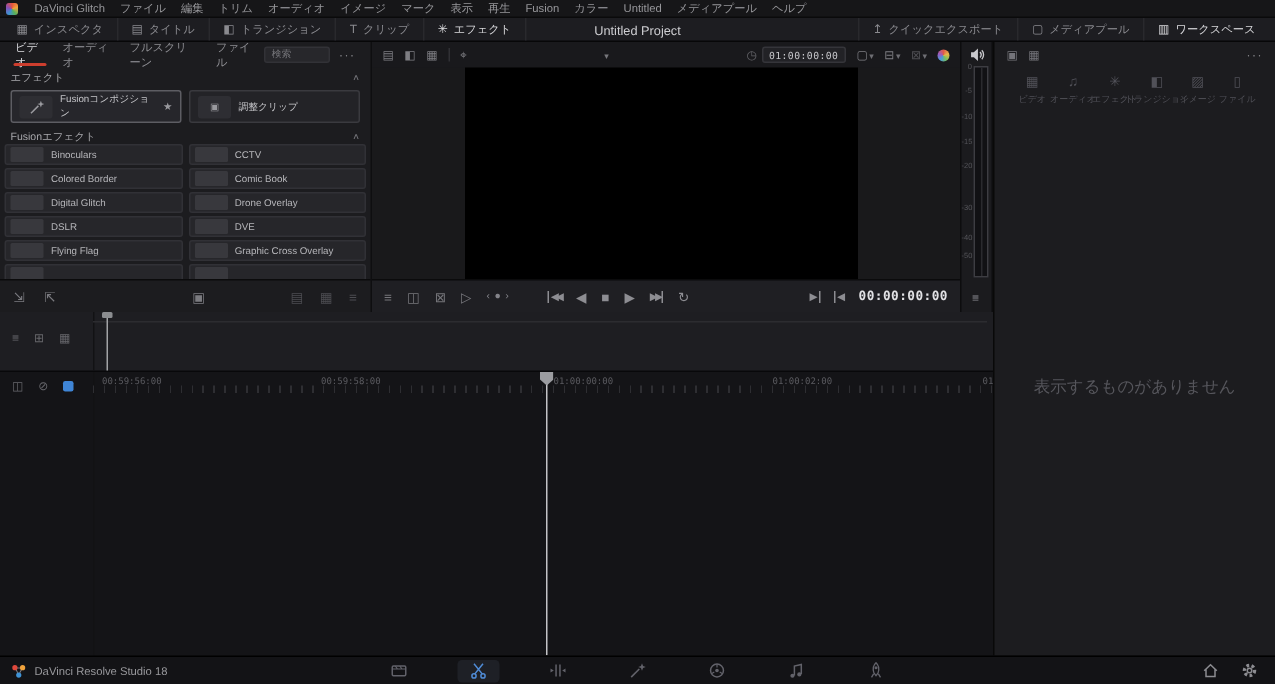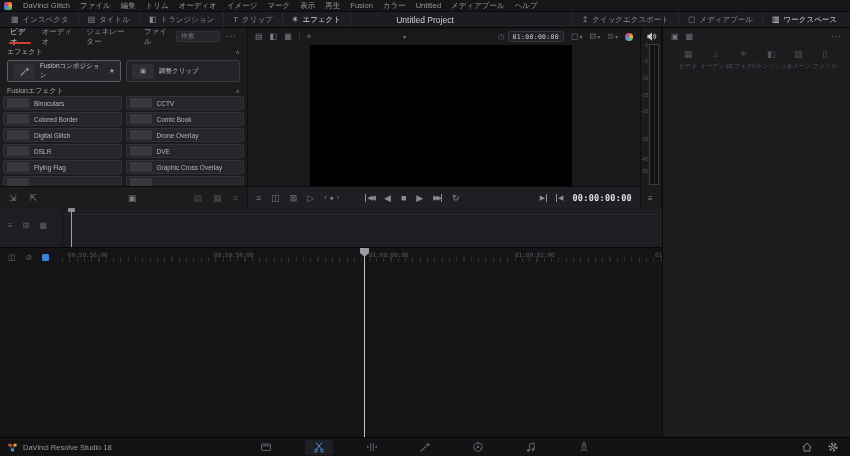--- a/index.html
+++ b/index.html
@@ -245,21 +245,21 @@
     <span>ワークスペース</span>
   </div>
     </div>
 </div>
 
 <div class="lpanel">
   <div class="etabs">
     <div style="display:flex;height:100%">
         <div class="etab active">ビデオ</div>
         <div class="etab">オーディオ</div>
-        <div class="etab">ジェネレーター</div>
+        <div class="etab">フルスクリーン</div>
         <div class="etab">ファイル</div>
       </div>
     <div class="search">検索</div>
     <span class="dots">···</span>
   </div>
 
   <div class="sechead">
     <span>エフェクト</span>
     <span class="chev">∧</span>
   </div>
@@ -448,20 +448,21 @@
   </div>
       <div class="instab">
     <span class="instab-ic">▨</span>
     <span class="instab-lb">イメージ</span>
   </div>
       <div class="instab">
     <span class="instab-ic">▯</span>
     <span class="instab-lb">ファイル</span>
   </div>
     </div>
+  <div class="ins-empty">表示するものがありません</div>
 </div>
 
 <div class="tl-upper">
   <div class="gicons">
     <span>≡</span>
     <span>⊞</span>
     <span>▦</span>
   </div>
   <div class="gdivider"></div>
   <div class="zoombar"></div>

